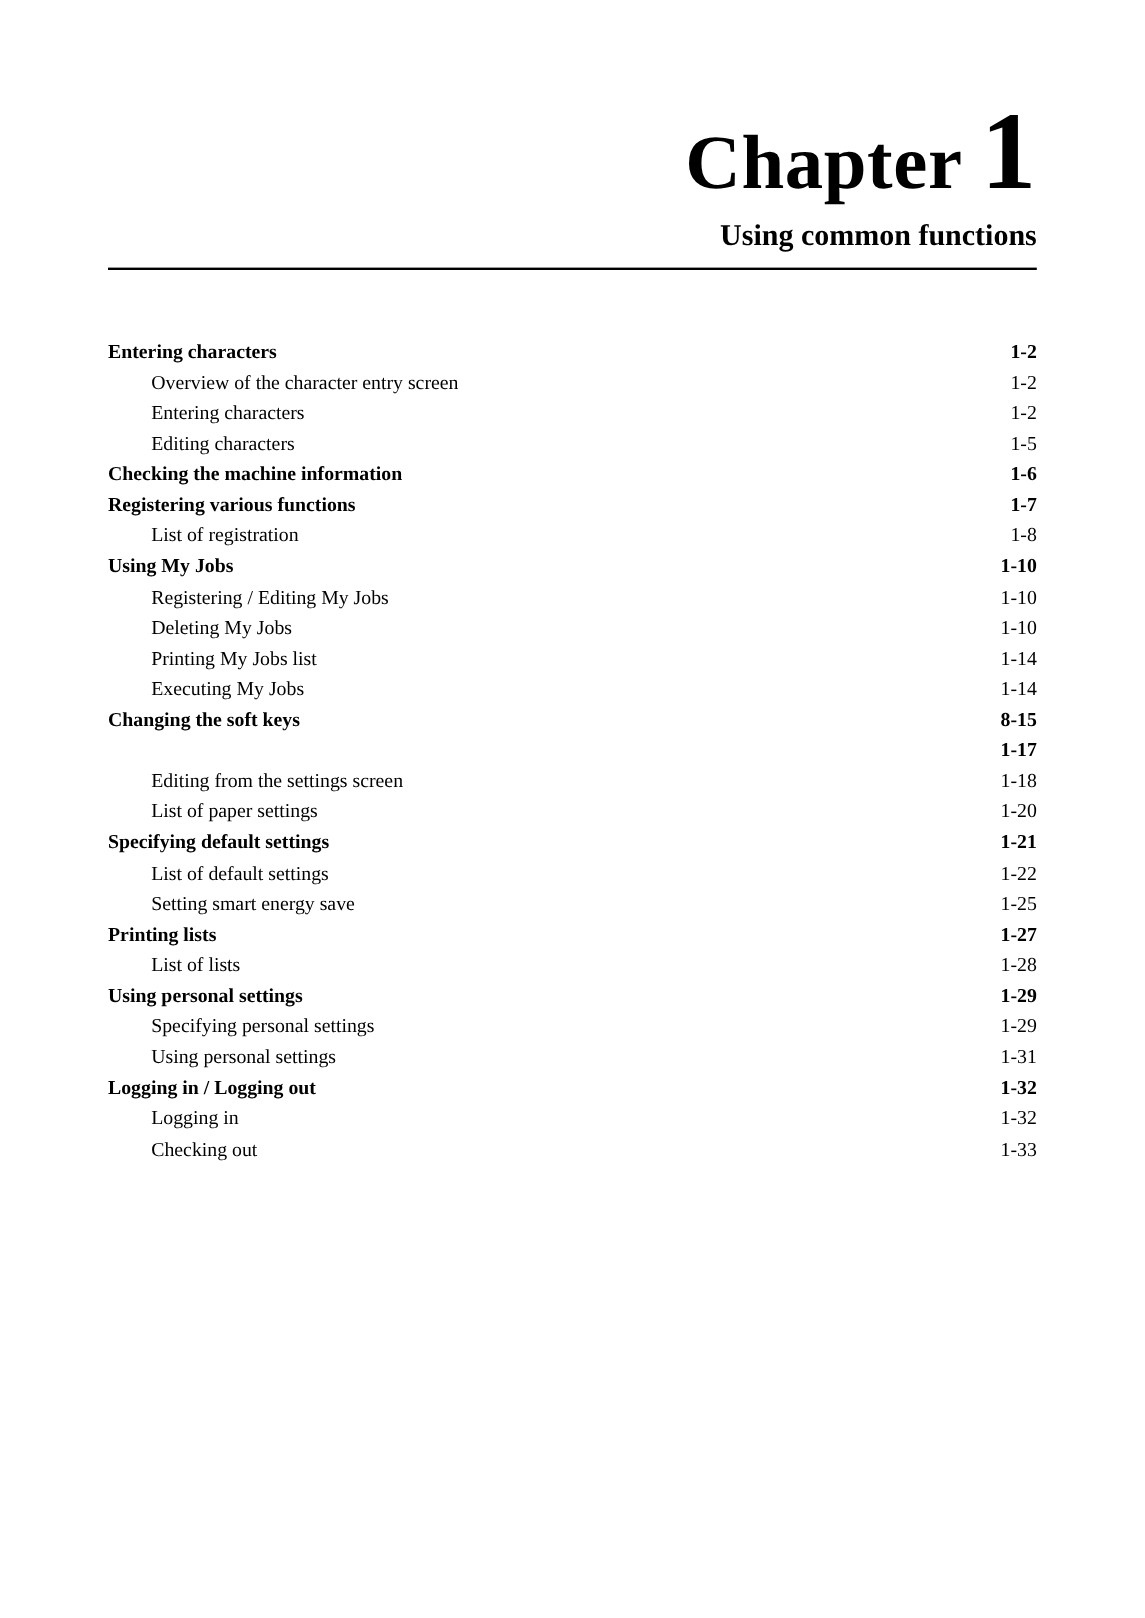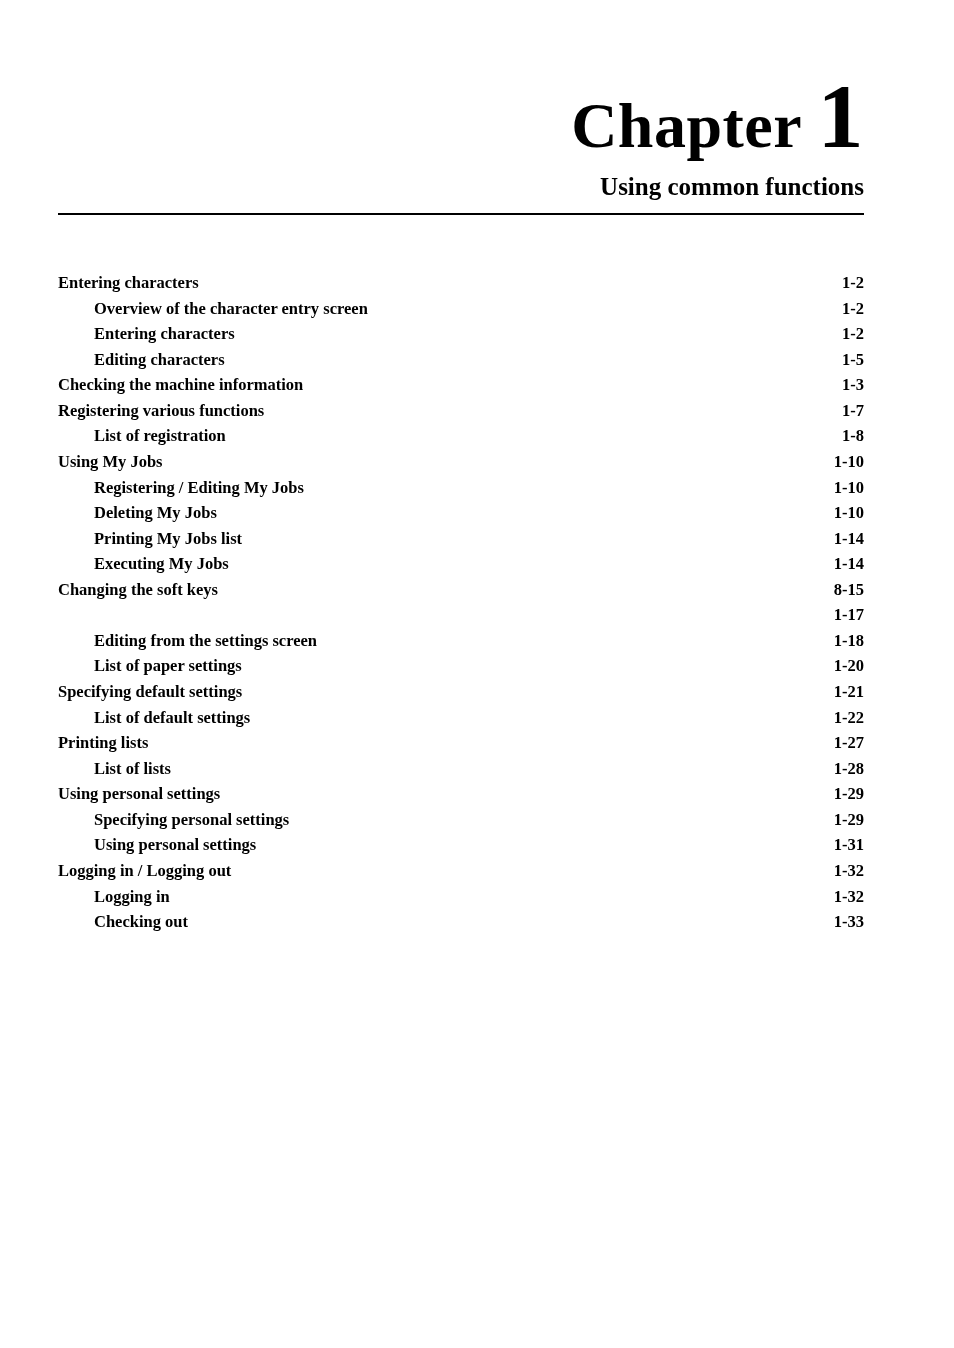--- a/index.html
+++ b/index.html
@@ -8,21 +8,22 @@
     box-sizing: border-box;
   }
   body {
     background: #ffffff;
     width: 954px;
     height: 1348px;
     font-family: "Century Schoolbook", "New Century Schoolbook", Georgia, serif;
     color: #000;
   }
   .page {
-    padding: 70px 90px 0 58px;
+    padding: 70px 90px 0 90px;
+    margin-top: 10px;
   }
   .chapter-title {
     text-align: right;
     font-weight: bold;
     font-size: 64px;
     letter-spacing: 0.5px;
     margin-bottom: 10px;
   }
   .chapter-number {
     font-size: 92px;
@@ -49,21 +50,21 @@
   .toc-row.level-0 {
     font-weight: bold;
     margin-left: 0;
   }
   .toc-row.level-0 .title,
   .toc-row.level-0 .page-num {
     font-weight: bold;
   }
   .toc-row.level-1 {
     margin-left: 36px;
-    font-weight: bold;
+    font-weight: normal;
   }
   .title {
     flex: 0 0 auto;
   }
   .leader {
     flex: 1 1 auto;
     overflow: hidden;
     position: relative;
     margin: 0 2px;
   }
@@ -108,21 +109,21 @@
         <span class="page-num">1-2</span>
       </div>
       <div class="toc-row level-1">
         <span class="title">Editing characters</span>
         <span class="leader"></span>
         <span class="page-num">1-5</span>
       </div>
       <div class="toc-row level-0">
         <span class="title">Checking the machine information</span>
         <span class="leader"></span>
-        <span class="page-num">1-3</span>
+        <span class="page-num">1-6</span>
       </div>
       <div class="toc-row level-0">
         <span class="title">Registering various functions</span>
         <span class="leader"></span>
         <span class="page-num">1-7</span>
       </div>
       <div class="toc-row level-1">
         <span class="title">List of registration</span>
         <span class="leader"></span>
         <span class="page-num">1-8</span>
@@ -173,20 +174,25 @@
       </div>
       <div class="toc-row level-0">
         <span class="title">Specifying default settings</span>
         <span class="leader"></span>
         <span class="page-num">1-21</span>
       </div>
       <div class="toc-row level-1">
         <span class="title">List of default settings</span>
         <span class="leader"></span>
         <span class="page-num">1-22</span>
+      </div>
+      <div class="toc-row level-1">
+        <span class="title">Setting smart energy save</span>
+        <span class="leader"></span>
+        <span class="page-num">1-25</span>
       </div>
       <div class="toc-row level-0">
         <span class="title">Printing lists</span>
         <span class="leader"></span>
         <span class="page-num">1-27</span>
       </div>
       <div class="toc-row level-1">
         <span class="title">List of lists</span>
         <span class="leader"></span>
         <span class="page-num">1-28</span>

